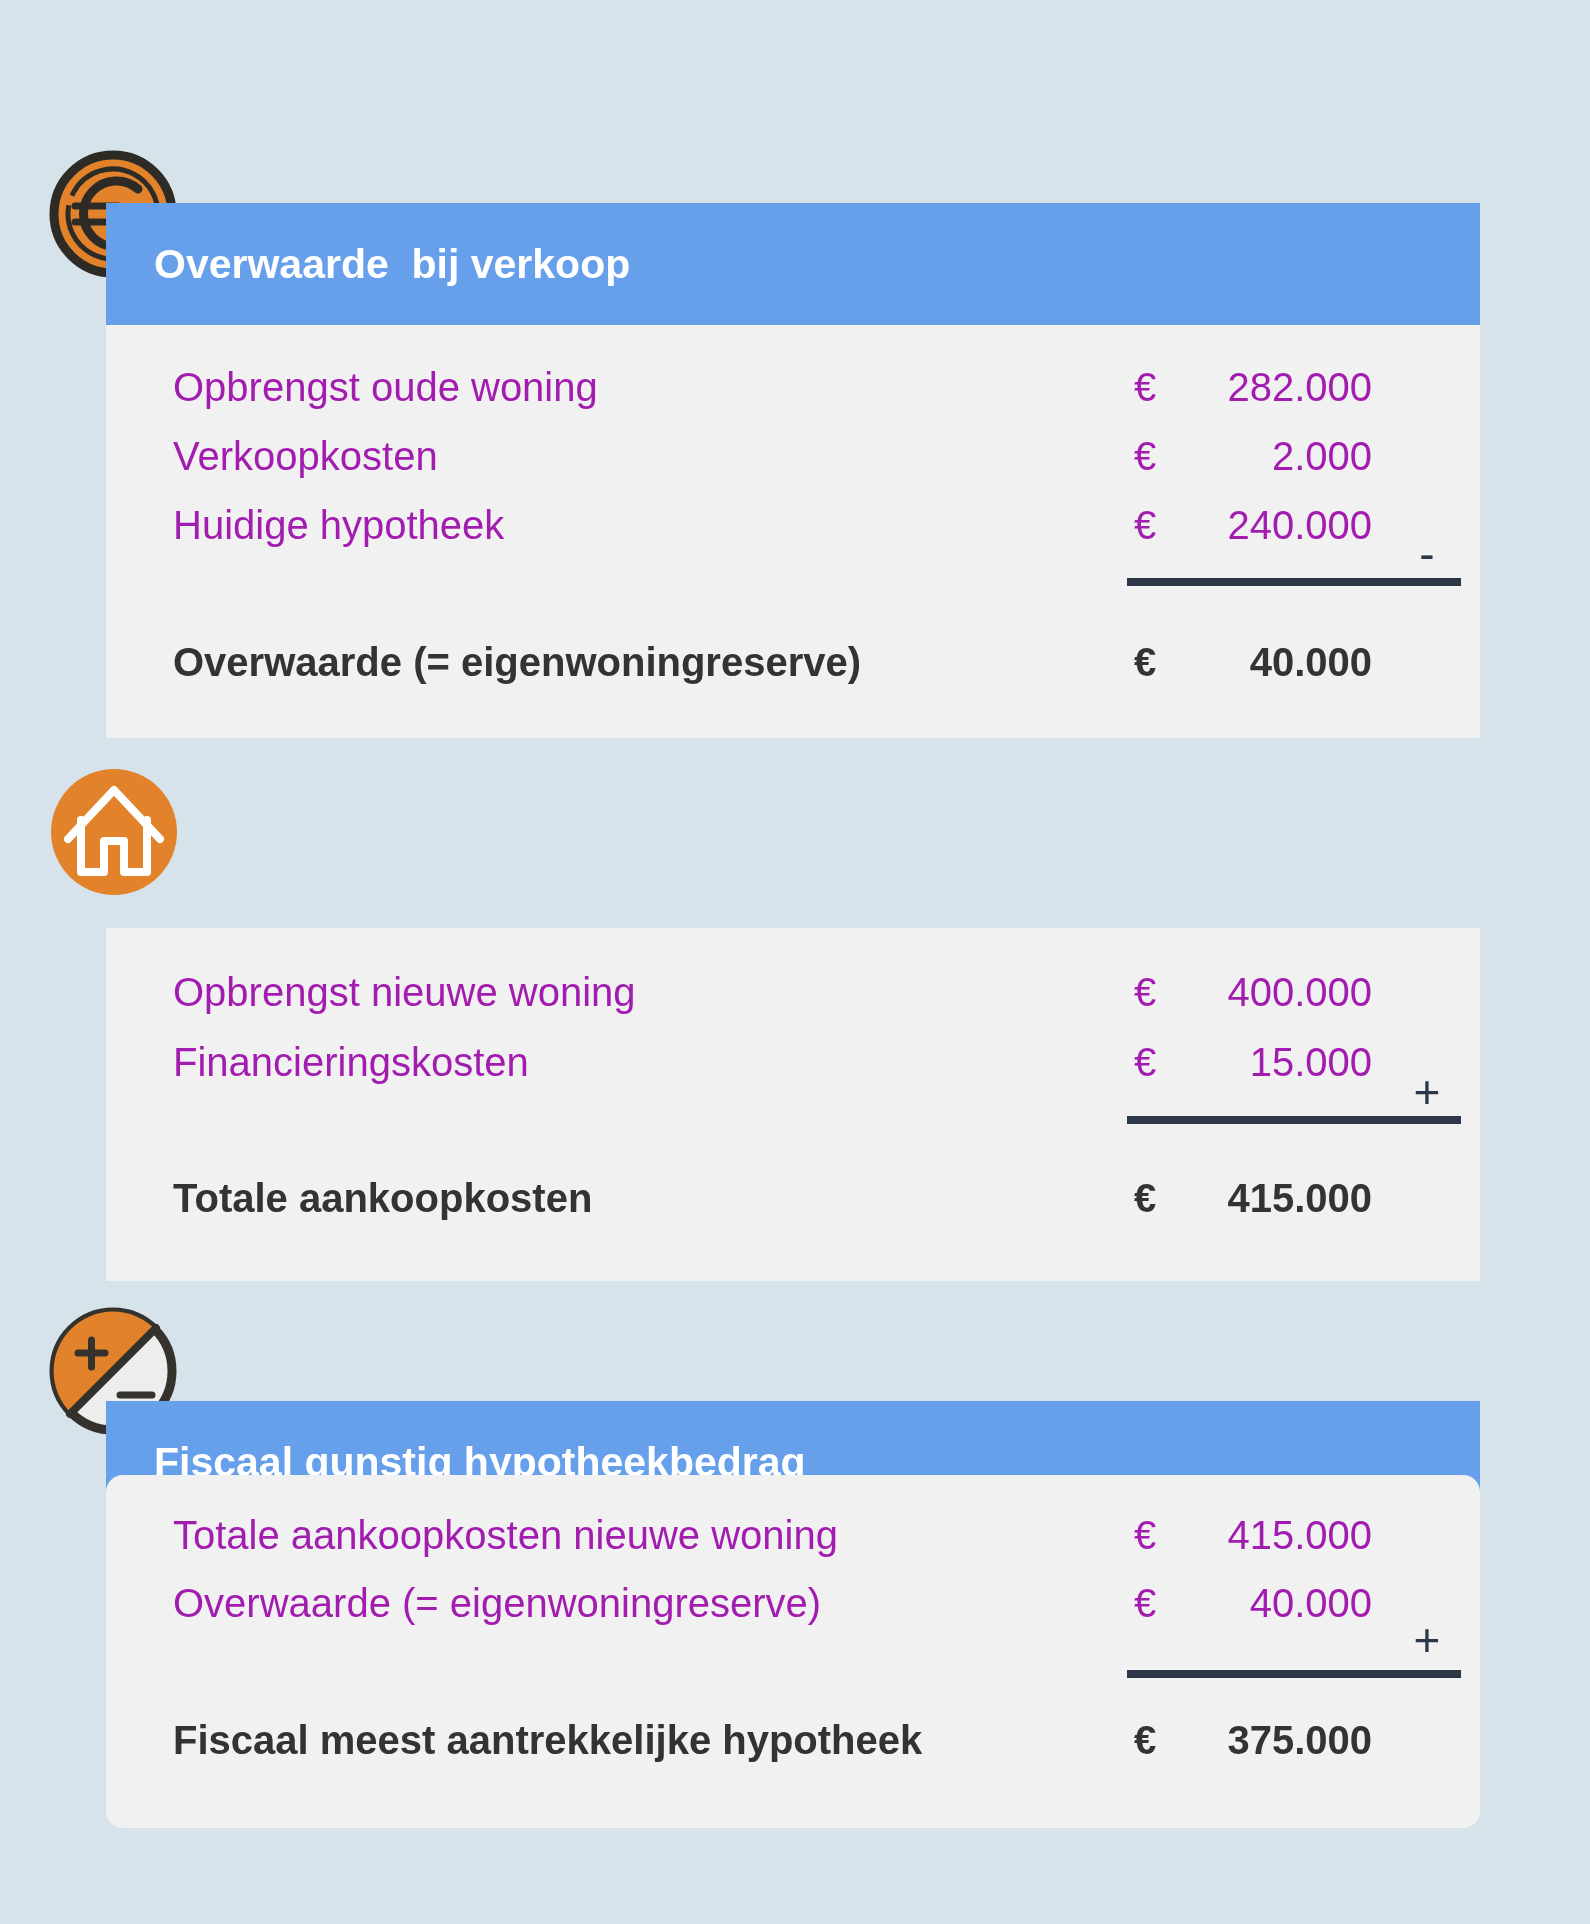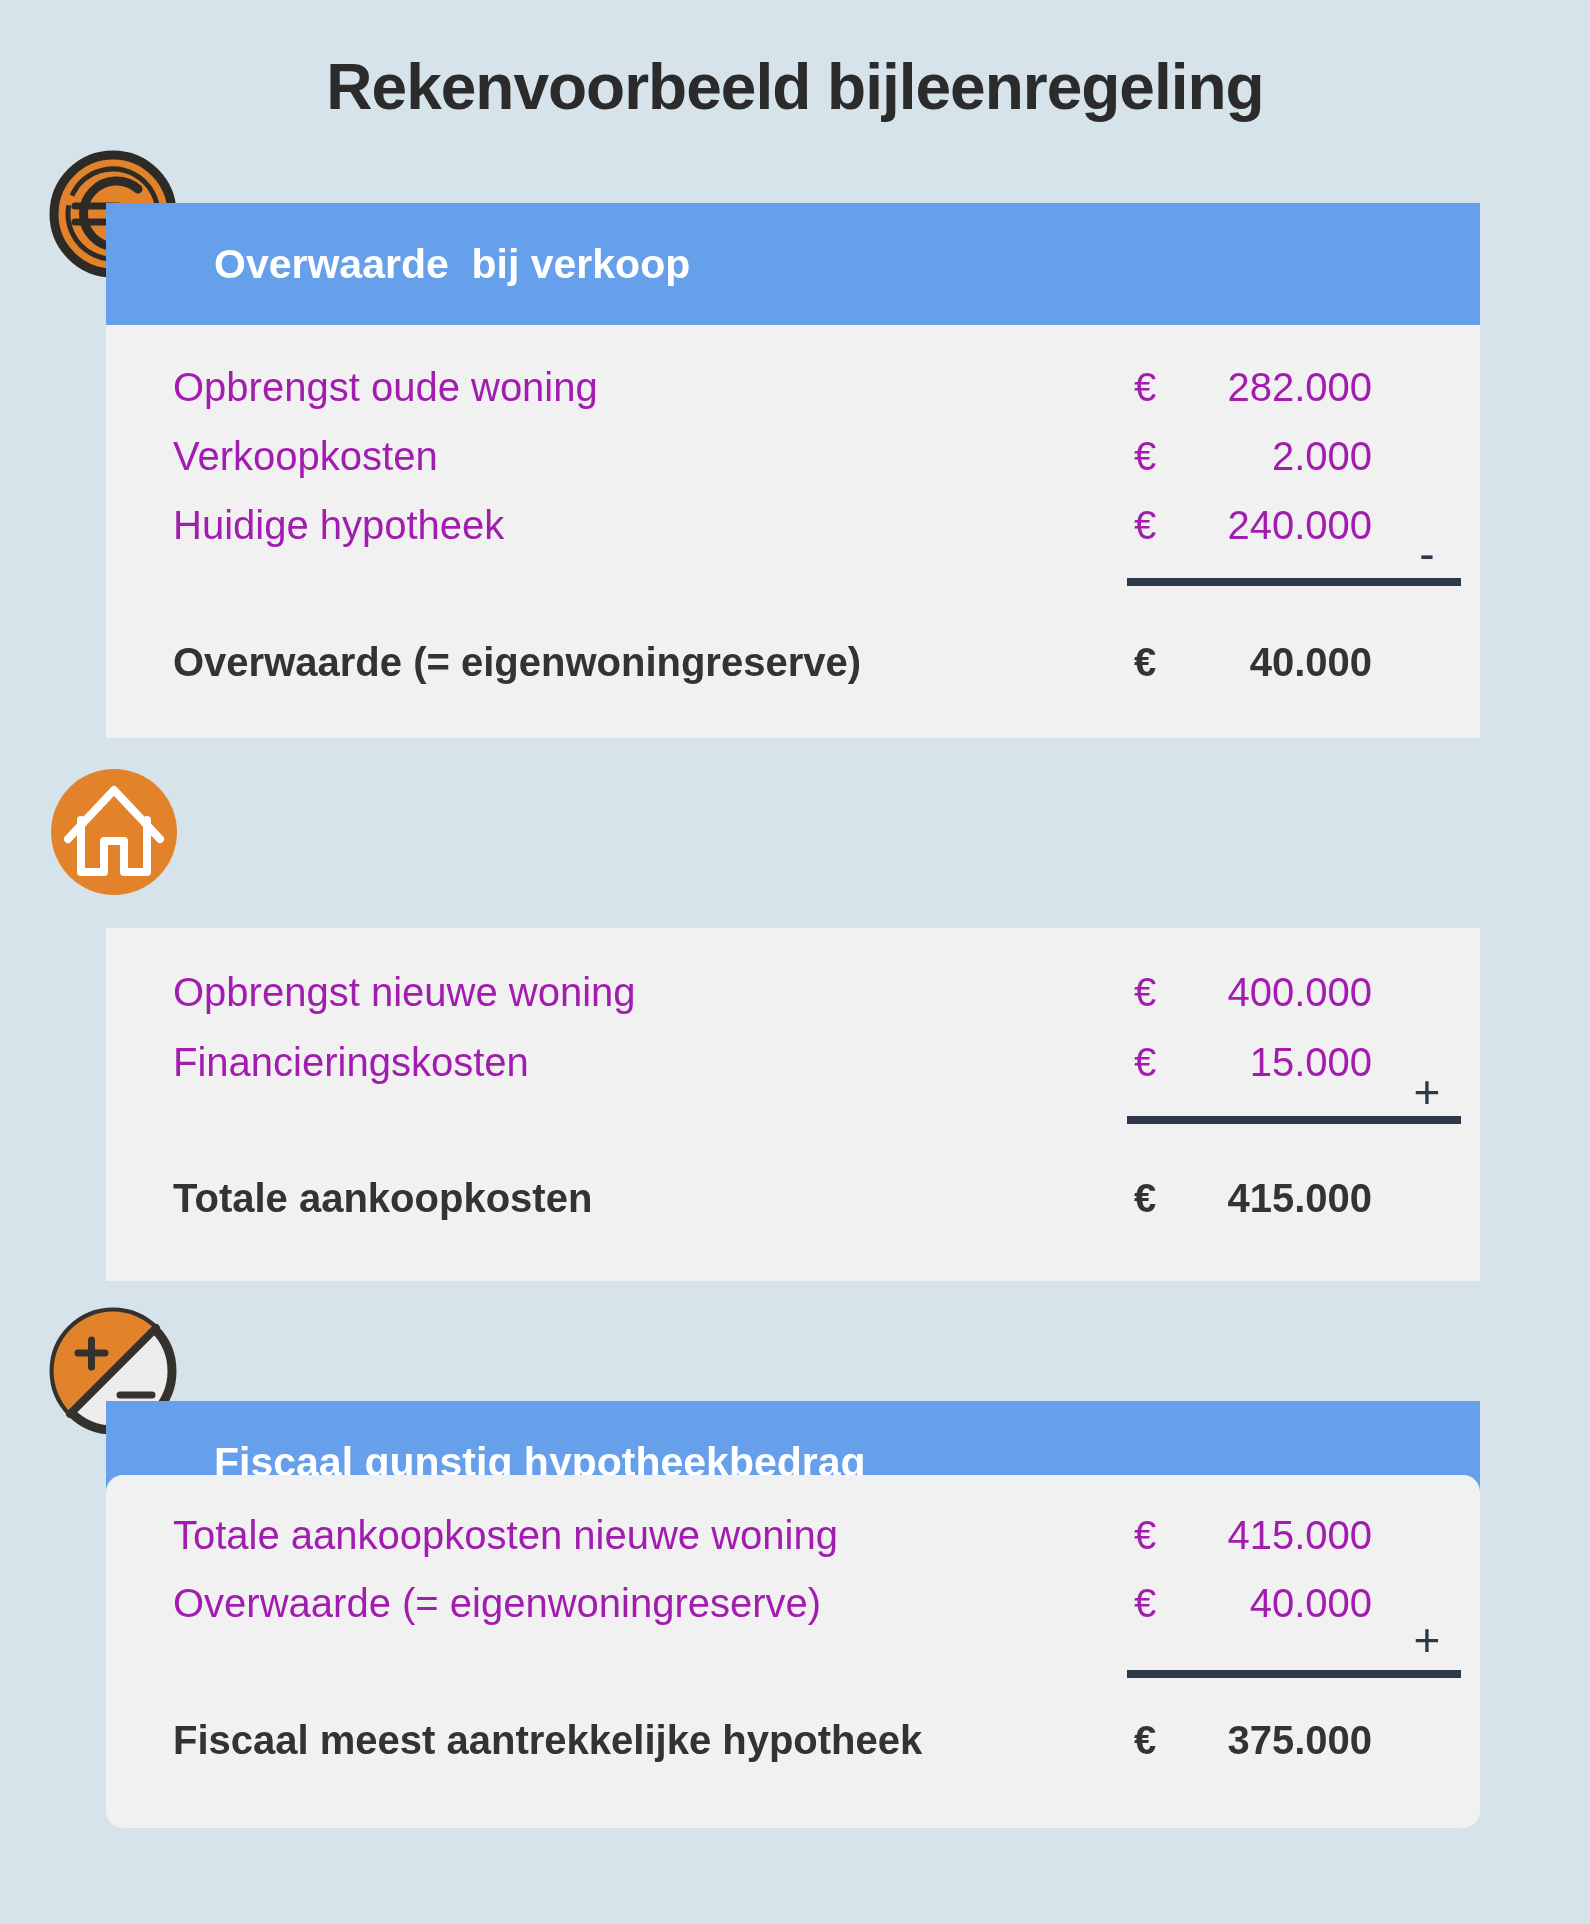--- a/index.html
+++ b/index.html
@@ -4,21 +4,21 @@
 <style>
   html,body{margin:0;padding:0;}
   body{font-family:"Liberation Sans", sans-serif;}
   .page{position:relative;width:1590px;height:1924px;background:#d7e3ea;overflow:hidden;}
 
   .title{position:absolute;top:50px;left:0;width:100%;text-align:center;
          font-size:64px;line-height:74px;font-weight:700;color:#2b2b2b;letter-spacing:-1px;}
 
   .band{position:absolute;left:106px;width:1374px;background:#67a0ea;color:#ffffff;
         font-weight:700;font-size:41px;display:flex;align-items:center;}
-  .band .band-label{padding-left:108px;white-space:pre-wrap;}
+  .band .band-label{padding-left:48px;white-space:pre-wrap;}
 
   .panel{position:absolute;left:106px;width:1374px;background:#f1f1f2;}
 
   .row{position:absolute;left:67px;right:108px;height:48px;display:flex;align-items:center;
        font-size:40px;color:#a21caf;}
   .row .label{flex:1;}
   .row .euro{width:33px;text-align:left;}
   .row .amount{width:205px;text-align:right;}
   .row.total{font-weight:700;color:#333333;}
   .row.total .euro,.row.total .amount{font-weight:700;}
@@ -40,21 +40,20 @@
 
   .icon.i1{left:49px;top:150px;}
   .icon.i2{left:50px;top:768px;}
   .icon.i3{left:49px;top:1307px;}
 </style>
 </head>
 <body>
 
 <div class="page">
 
-  <div class="title">Rekenvoorbeeld bijleenregeling</div>
 
   <div class="icon i1">
     <svg viewBox="-64 -64 128 128" xmlns="http://www.w3.org/2000/svg">
       <circle r="59" fill="#e2832c" stroke="#2e2b27" stroke-width="9"></circle>
       <circle r="45" fill="none" stroke="#2e2b27" stroke-width="5" stroke-dasharray="128 10" transform="rotate(28)"></circle>
       <path d="M 25 -25 A 33 33 0 1 0 25 25" fill="none" stroke="#2e2b27" stroke-width="9" stroke-linecap="round"></path>
       <path d="M -38 -8 H 5 M -38 8 H 5" fill="none" stroke="#2e2b27" stroke-width="7" stroke-linecap="round"></path>
     </svg>
   </div>
 

